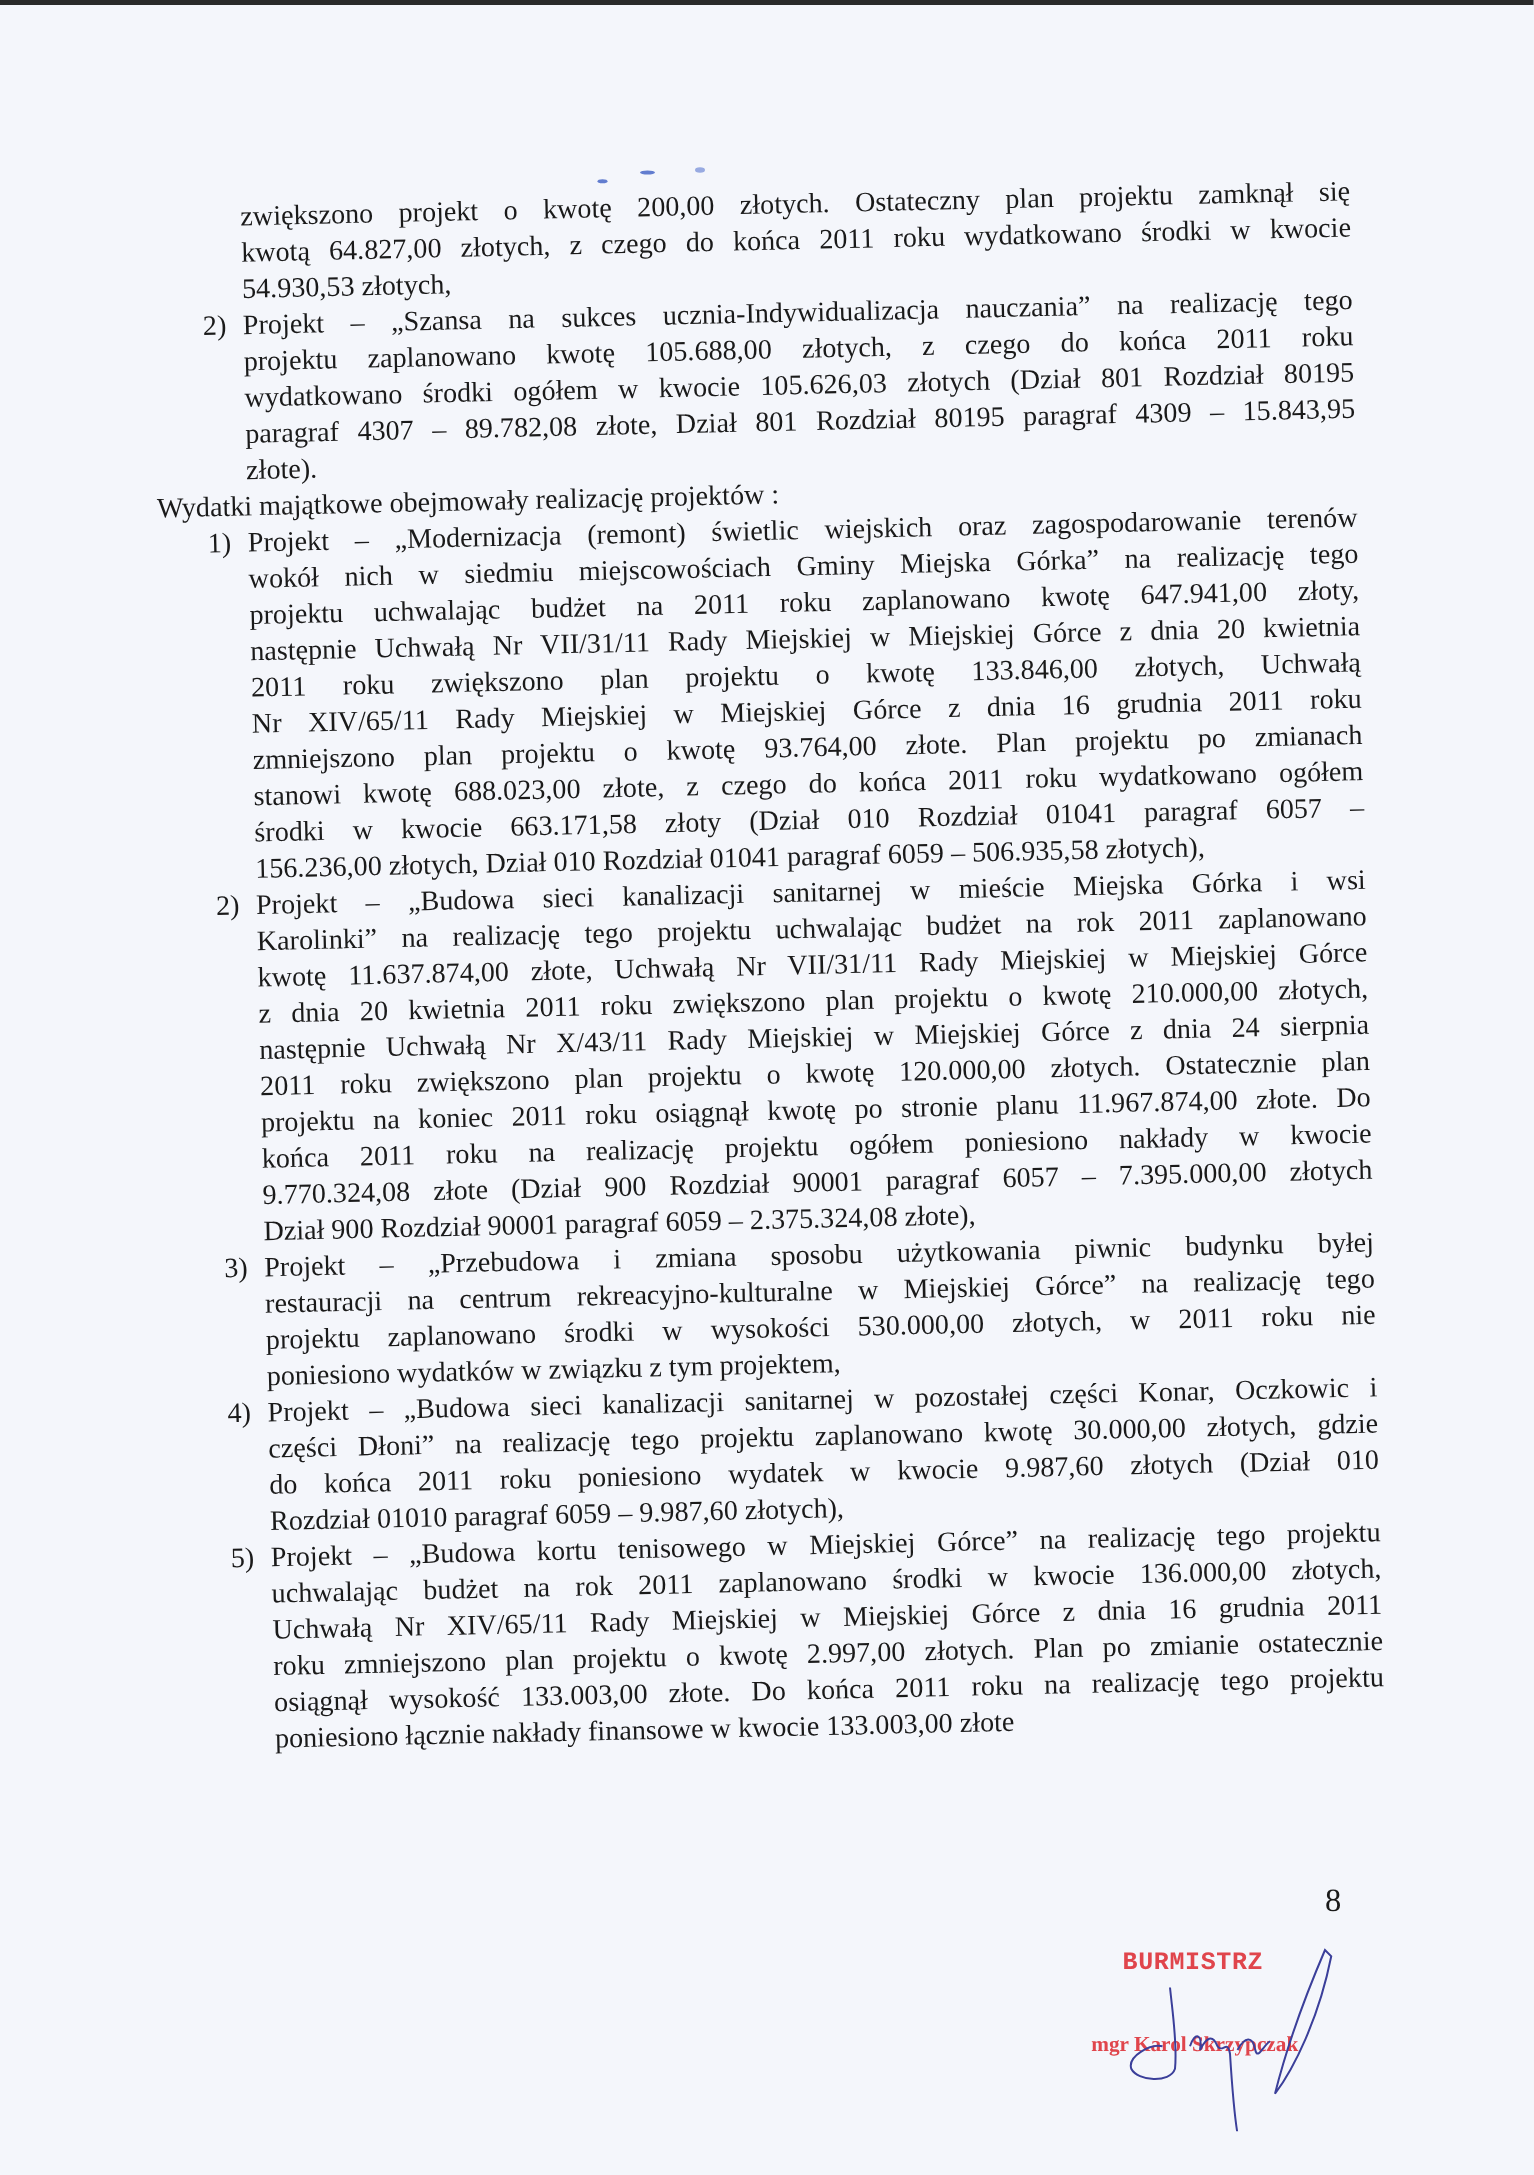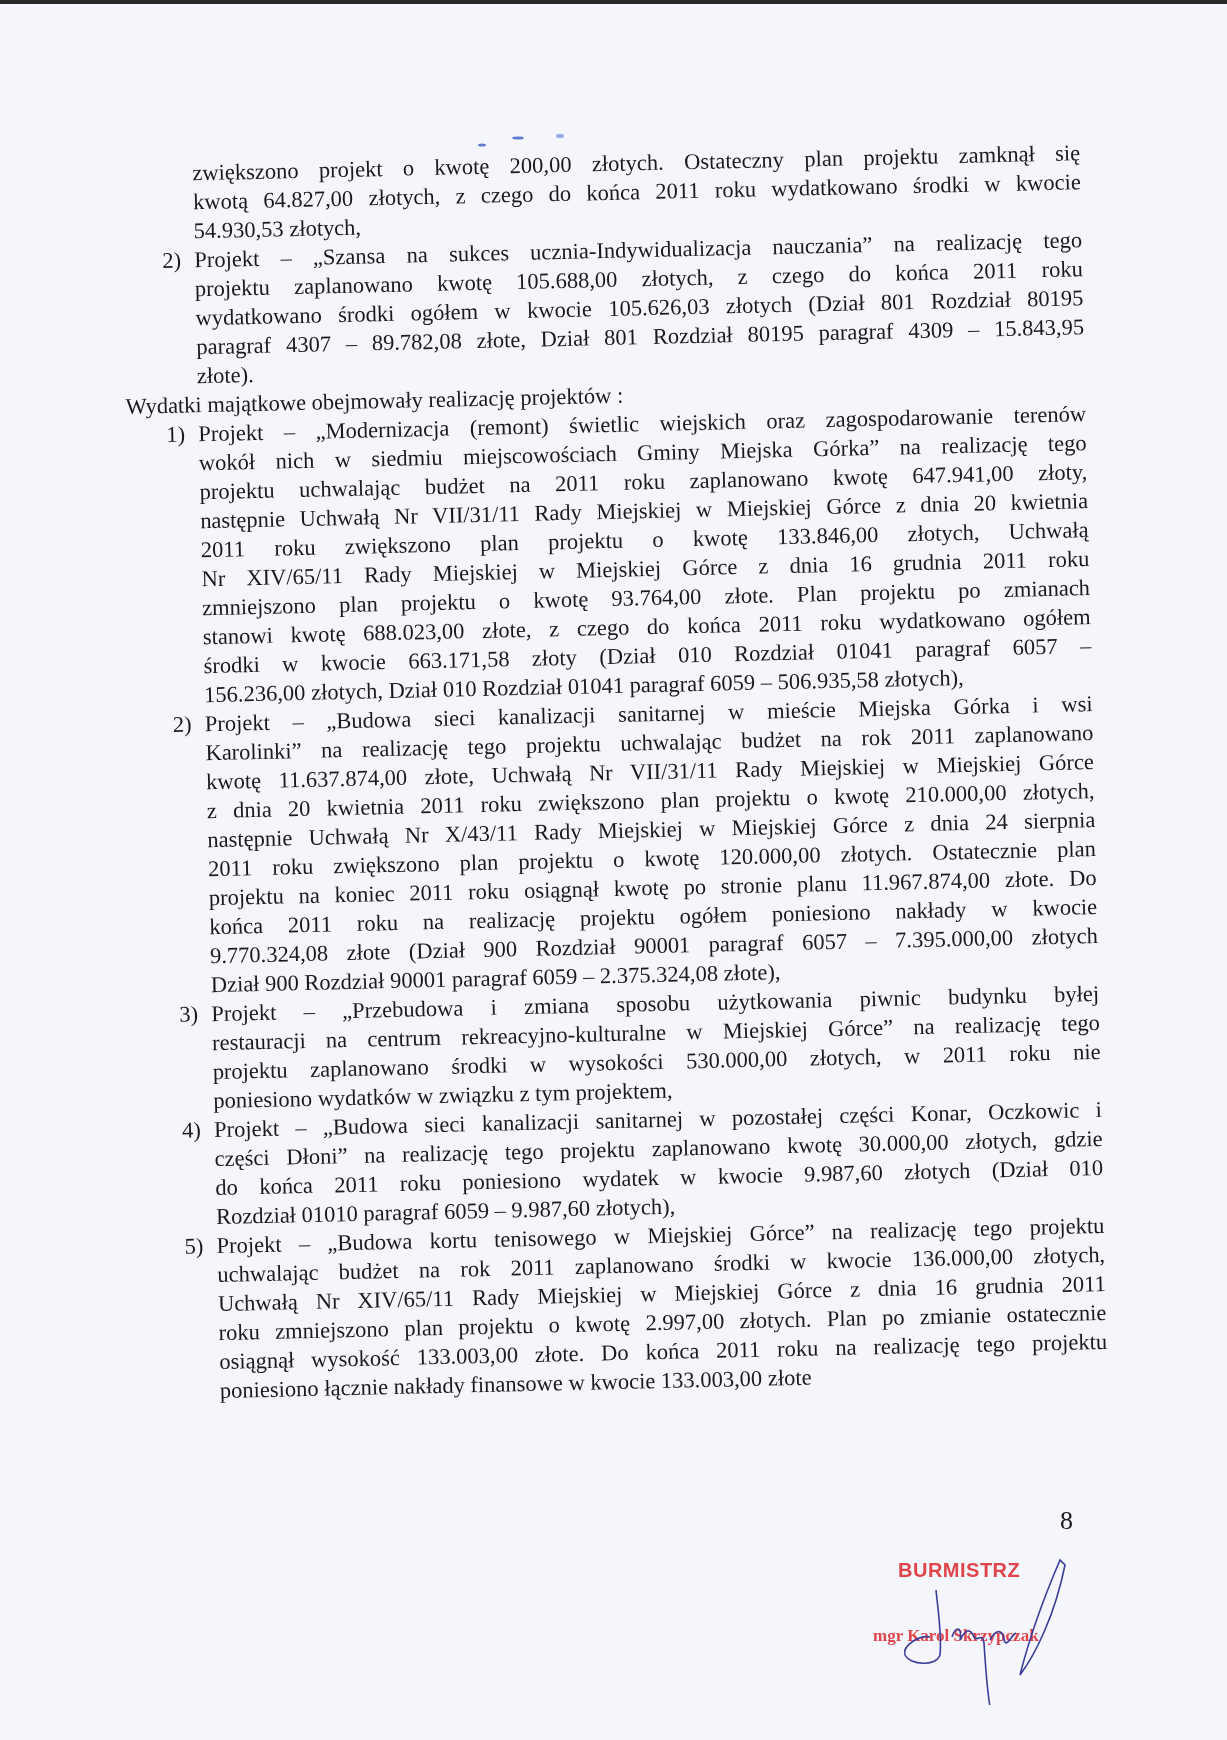--- a/index.html
+++ b/index.html
@@ -15,21 +15,21 @@
     position:absolute; left:120px; top:160px; width:970px;
     transform: rotate(-1.3deg); transform-origin: 0 0;
   }
   .line { position:relative; font-size:22.5px; line-height:29px; height:29px; white-space:nowrap; }
   .just { text-align:justify; text-align-last:justify; white-space:normal; }
   .indent2 { margin-left:72px; }
   .num { position:absolute; left:-32px; top:0; }
   .just-box { width:888px; }
   .pagenum { position:absolute; left:1060px; top:1506px; font-size:26px; font-family:"Liberation Serif", serif; }
   .stamp { position:absolute; left:870px; top:1555px; width:200px; height:140px; }
-  .stamp-title { position:absolute; left:28px; top:4px; color:#e0454c; font-weight:bold; font-size:20px; font-family:Liberation Sans, sans-serif; letter-spacing:0.5px; }
+  .stamp-title { position:absolute; left:28px; top:4px; color:#e0454c; font-weight:bold; font-size:20px; font-family:Liberation Mono, monospace; letter-spacing:0.5px; }
   .stamp-name { position:absolute; left:3px; top:71px; color:#e0454c; font-weight:bold; font-size:17px; font-family:"Liberation Serif", serif; }
   .sig { position:absolute; left:0; top:-30px; width:200px; height:180px; }
 </style>
 </head>
 <body>
 
 <div class="topbar"></div>
 
 <svg class="specks" viewBox="0 0 140 30">
   <ellipse cx="12" cy="17" rx="4" ry="1.6" fill="#3d5fc4" opacity="0.8"></ellipse>

